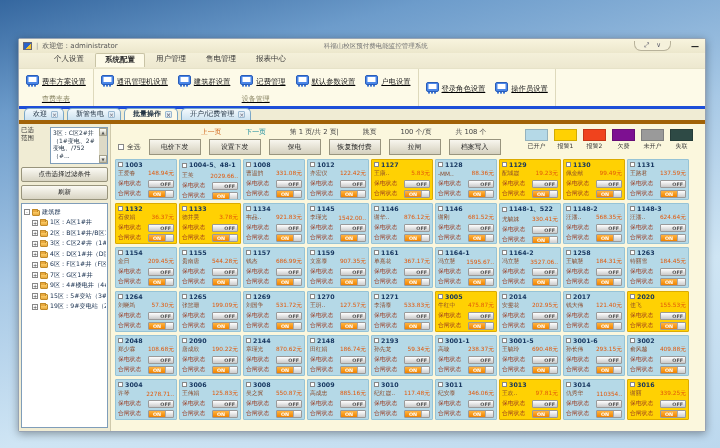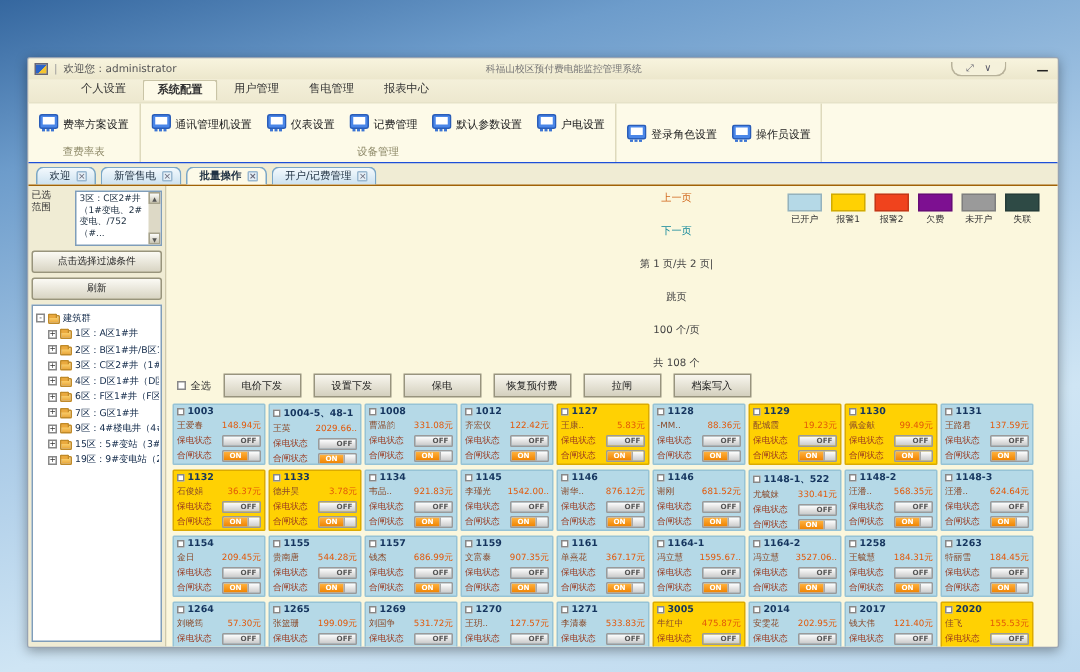--- a/index.html
+++ b/index.html
@@ -28,29 +28,29 @@
     background:#f5f1db; font-size:6.5px; color:#556; margin-right:14px; }
   .min-btn { width:12px; text-align:center; font-weight:bold; color:#222; font-size:8px; }
   
   .menubar { height:15px; display:flex; align-items:flex-start; gap:2px; padding-left:26px;
     background:linear-gradient(#f4f0da,#ede8cf); flex:none; }
   .menu-item { padding:1px 9px 2px; font-size:7.5px; color:#333; white-space:nowrap; }
   .menu-item.active { font-weight:bold; background:#fdfae8; border:1px solid #c9c4a6;
     border-bottom:none; border-radius:2px 2px 0 0; }
   
   .ribbon { height:41px; background:#fdfae8; border-top:1px solid #e6e2c8;
-    border-bottom:1px solid #1d4ed8; display:flex; flex:none; }
+    border-bottom:3px solid #1d4ed8; display:flex; flex:none;text-decoration:underline; }
   .rgroup { display:flex; flex-direction:column; border-right:1px solid #ded9bc; padding:2px 7px 0; }
   .rbtns { display:flex; gap:10px; flex:1; align-items:center; }
   .rbtn { display:flex; align-items:center; gap:3px; background:none; border:none;
     font-size:7.3px; color:#222; font-family:inherit; white-space:nowrap; cursor:default;}
   .rcaption { text-align:center; font-size:7px; color:#8e8968; padding:1px 0 2px; }
   
   .tabstrip { height:15px; background:#f0ecd4; display:flex; align-items:flex-end;
-    gap:3px; padding-left:5px; border-bottom:1px solid #a16207; flex:none;}
+    gap:3px; padding-left:5px; border-bottom:4px solid #a16207; flex:none;}
   .tab { display:flex; align-items:center; gap:4px; padding:0 5px 1px 8px; height:12px;
     font-size:7px; color:#234; background:linear-gradient(#f3f9fd,#cde2f0);
     border:1px solid #7aa7c7; border-bottom:none; border-radius:5px 5px 0 0; white-space:nowrap;}
   .tab.active { background:#fdfae8; font-weight:bold; }
   .tab-close { width:7px; height:7px; font-size:6px; line-height:6px; text-align:center;
     color:#667; background:#e4eef6; border:1px solid #9ab8d0; border-radius:1px; }
   
   .content { flex:1; display:flex; min-height:0; }
   .sidebar { width:92px; flex:none; background:#f0ecd4; border-right:1px solid #cfc9ab;
     padding:3px 2px; display:flex; flex-direction:column; gap:3px; }
@@ -71,21 +71,21 @@
   .tree-row { display:flex; align-items:center; gap:2px; margin:1.5px 0; white-space:nowrap; overflow:hidden;}
   .tree-row.child { padding-left:8px; }
   .exp { width:6px; height:6px; border:1px solid #888; background:#fff; font-size:5px;
     line-height:4px; text-align:center; color:#333; flex:none;}
   .folder { width:8px; height:6px; background:linear-gradient(#ffd977,#eaa93e);
     border:1px solid #c08a28; border-radius:1px; position:relative; flex:none; margin-top:1px;}
   .folder::before { content:""; position:absolute; top:-2px; left:-1px; width:4px; height:2px;
     background:#eaa93e; border:1px solid #c08a28; border-bottom:none; border-radius:1px 1px 0 0;}
   
   .main { flex:1; background:#fbf7dd; position:relative; padding:2px 4px; min-width:0; overflow:hidden;}
-  .pager { display:flex; gap:12px; font-size:6.8px; color:#444; margin:1px 0 2px 86px; align-items:center;flex-direction:column;}
+  .pager { display:flex; gap:24px; font-size:6.8px; color:#444; margin:1px 0 2px 86px; align-items:center;}
   .pg-prev { color:#d2691e; }
   .pg-next { color:#12889a; }
   .toolbar { display:flex; align-items:center; gap:8px; margin-left:3px; }
   .cb { width:6px; height:6px; background:#fff; border:1px solid #888; display:inline-block; flex:none;}
   .selall { display:flex; gap:3px; align-items:center; font-size:6.8px; color:#333; }
   .tbtn { min-width:52px; font-size:6.8px; padding:2px 7px;
     background:linear-gradient(#f8f6ee,#d4d0be); border:1px solid #98947e;
     font-family:inherit; color:#222; white-space:nowrap; cursor:default;}
   .legend { position:absolute; right:12px; top:5px; display:flex; gap:6px; }
   .lg-item { display:flex; flex-direction:column; align-items:center; gap:1px; }
@@ -165,21 +165,21 @@
     <span>通讯管理机设置</span>
   </button>
           <button class="rbtn">
     <span><svg width="13" height="12" viewBox="0 0 13 12">
                 <rect x="0.5" y="0.5" width="12" height="9" rx="1.5" fill="#4a86e8" stroke="#2a5db8"></rect>
                 <rect x="2.5" y="2" width="8" height="5" fill="#fff"></rect>
                 <rect x="2" y="10" width="2" height="1.6" fill="#3b74d4"></rect>
                 <rect x="5" y="10" width="2" height="1.6" fill="#3b74d4"></rect>
                 <rect x="8" y="10" width="2" height="1.6" fill="#3b74d4"></rect>
               </svg></span>
-    <span>仪表设置</span>
+    <span>建筑群设置</span>
   </button>
           <button class="rbtn">
     <span><svg width="13" height="12" viewBox="0 0 13 12">
                 <rect x="0.5" y="0.5" width="12" height="9" rx="1.5" fill="#4a86e8" stroke="#2a5db8"></rect>
                 <rect x="2.5" y="2" width="8" height="5" fill="#fff"></rect>
                 <rect x="2" y="10" width="2" height="1.6" fill="#3b74d4"></rect>
                 <rect x="5" y="10" width="2" height="1.6" fill="#3b74d4"></rect>
                 <rect x="8" y="10" width="2" height="1.6" fill="#3b74d4"></rect>
               </svg></span>
     <span>记费管理</span>

